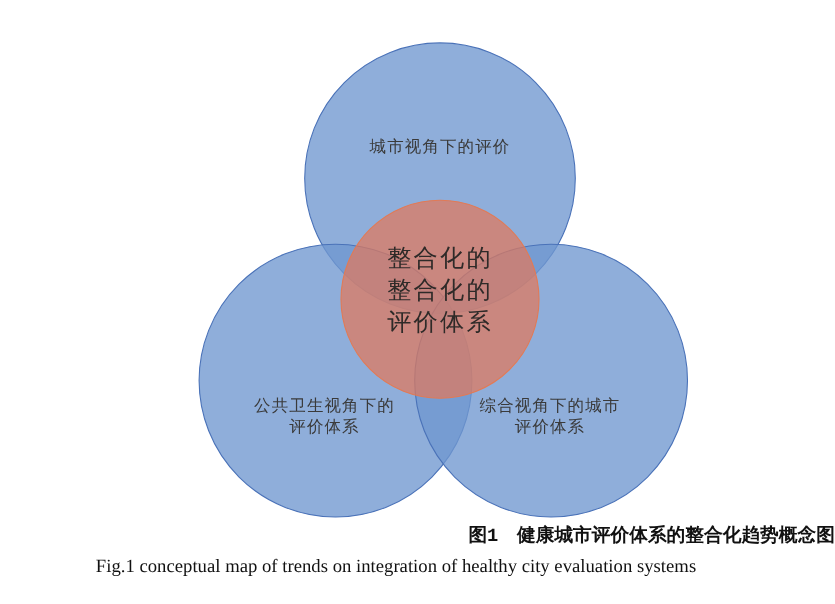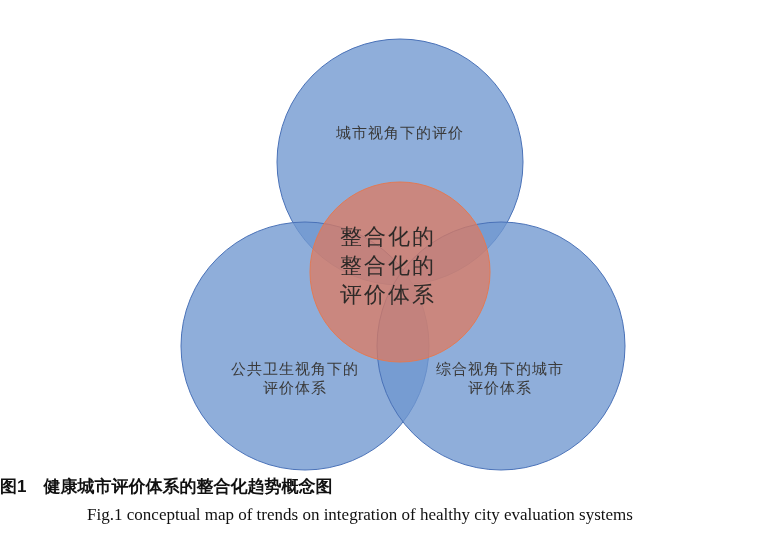--- a/index.html
+++ b/index.html
@@ -10,22 +10,22 @@
       text-align: center;
       color: #3a3a3a;
       font-family: "DejaVu Serif", "Liberation Serif", serif;
       line-height: 1.25;
       white-space: nowrap;
     }
     .lbl-small { font-size: 15px; letter-spacing: 1px; }
     .lbl-center { font-size: 22px; letter-spacing: 2px; line-height: 1.32; color: #2e2a28; }
     .caption-cn {
       position: absolute; left: 0; width: 759px; top: 475px;
-      text-align: left;
-      font-family: Liberation Sans, sans-serif;
+      text-align: right;
+      font-family: Liberation Mono, monospace;
       font-weight: bold; font-size: 17px; color: #111;
       white-space: pre;
     }
     .caption-en {
       position: absolute; left: 0; width: 720px; top: 505px;
       text-align: center;
       font-family: "Liberation Serif", "DejaVu Serif", serif;
       font-size: 17px; color: #111;
     }
   </style>
@@ -39,21 +39,21 @@
       <circle cx="305" cy="332" r="124" fill="#6f97d0" fill-opacity="0.78" stroke="#4a72b8" stroke-width="1"></circle>
       <circle cx="501" cy="332" r="124" fill="#6f97d0" fill-opacity="0.78" stroke="#4a72b8" stroke-width="1"></circle>
     </g>
     <circle cx="400" cy="258" r="90" fill="#e0785c" fill-opacity="0.72" stroke="#e27a55" stroke-width="1"></circle>
   </svg>
 
   <div class="label lbl-small" style="left:300px; top:110px; width:200px;">
     <div>城市视角下的评价</div>
   </div>
 
-  <div class="label lbl-center" style="left:308px; top:208px; width:160px;">
+  <div class="label lbl-center" style="left:320px; top:208px; width:160px;font-family:Liberation Mono, monospace;">
     <div>整合化的</div>
     <div>整合化的</div>
     <div>评价体系</div>
   </div>
 
   <div class="label lbl-small" style="left:205px; top:346px; width:180px;text-align:center;">
     <div>公共卫生视角下的</div>
     <div>评价体系</div>
   </div>
 

